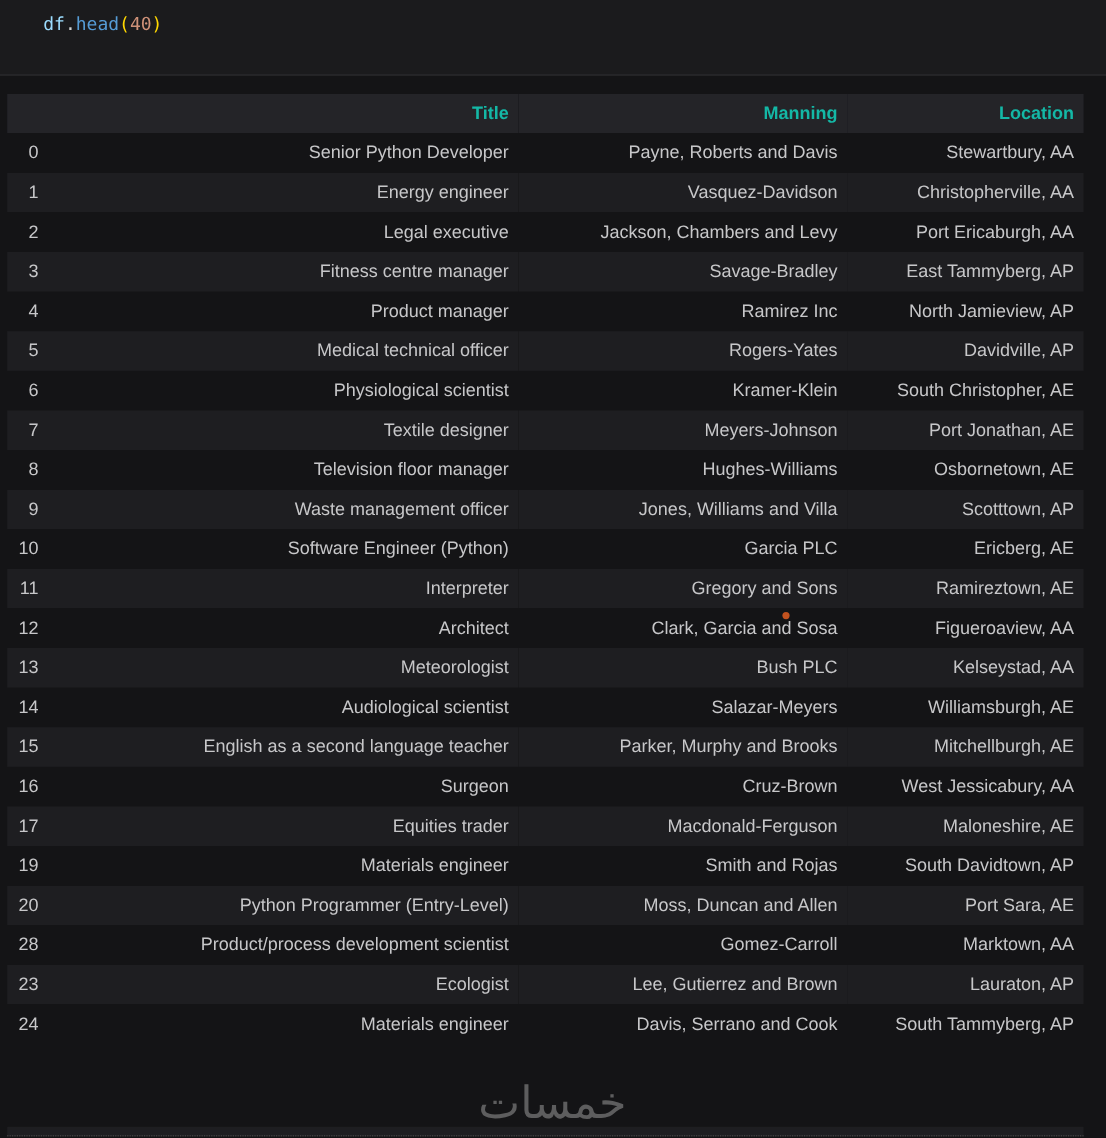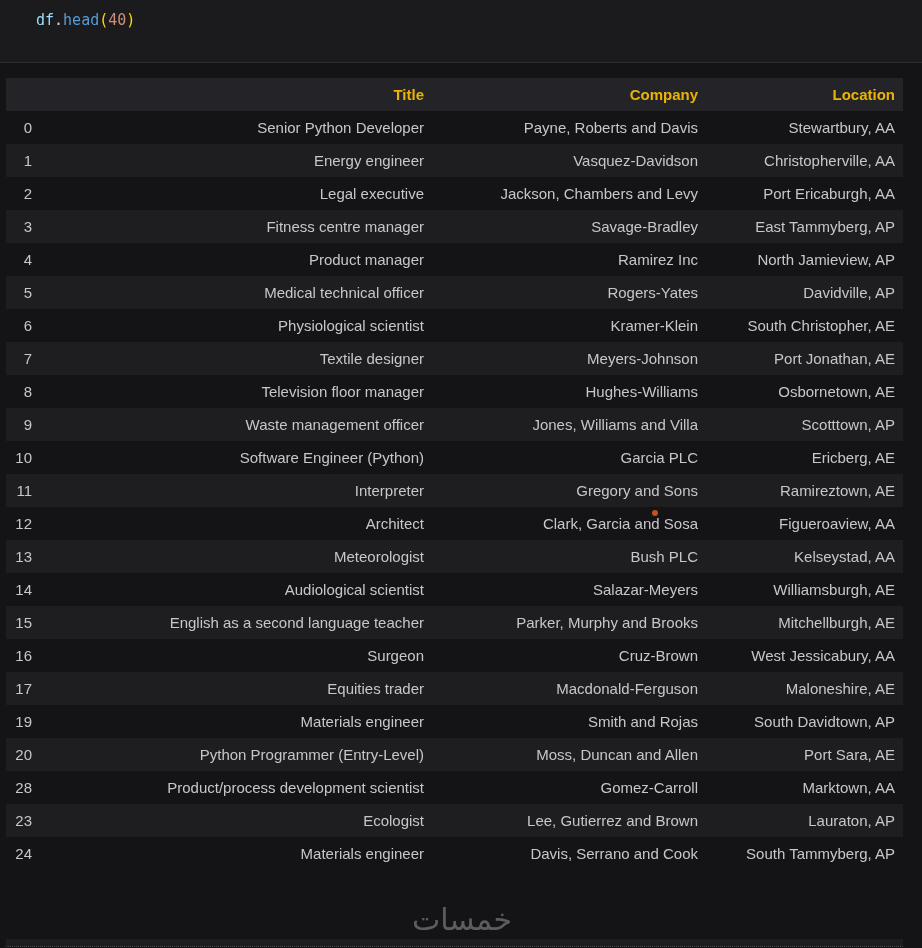--- a/index.html
+++ b/index.html
@@ -43,39 +43,39 @@
     text-align: right;
     vertical-align: middle;
     font-weight: normal;
     white-space: nowrap;
     overflow: hidden;
   }
   table.dataframe thead tr {
     background: #242428;
   }
   table.dataframe thead th {
-    color: #eab308;
+    color: #14b8a6;
     font-weight: bold;
   }
   table.dataframe tbody tr:nth-child(even) { background: #1e1e21; }
   table.dataframe tbody tr:nth-child(odd)  { background: transparent; }
   table.dataframe tbody th {
     color: #c7c7c9;
   }
   .partial-row {
     position: absolute; left: 6px; top: 939px;
     width: 897px; height: 8px;
     background: #1e1e21;
     border-bottom: 1px dotted #4a4a4a;
   }
   .watermark {
     position: absolute; left: 402px; top: 898px;
     width: 120px; height: 44px;
     font-family: "DejaVu Sans", sans-serif;
-    font-size: 30px; line-height: 44px;
+    font-size: 37px; line-height: 44px;
     color: #9a9a9a;
     opacity: 0.55;
     direction: rtl;
     text-align: center;
     pointer-events: none;
     letter-spacing: 1px;
   }
   .cursor-dot {
     position: absolute; left: 652px; top: 510px;
     width: 6px; height: 6px;
@@ -95,21 +95,21 @@
     <colgroup>
       <col class="c-index">
         <col class="c-title">
         <col class="c-company">
         <col class="c-location">
     </colgroup>
     <thead>
         <tr>
           <th></th>
           <th>Title</th>
-          <th>Company</th>
+          <th>Manning</th>
           <th>Location</th>
         </tr>
       </thead>
     <tbody>
         <tr>
           <th>0</th>
           <td>Senior Python Developer</td>
           <td>Payne, Roberts and Davis</td>
           <td>Stewartbury, AA</td>
         </tr>

